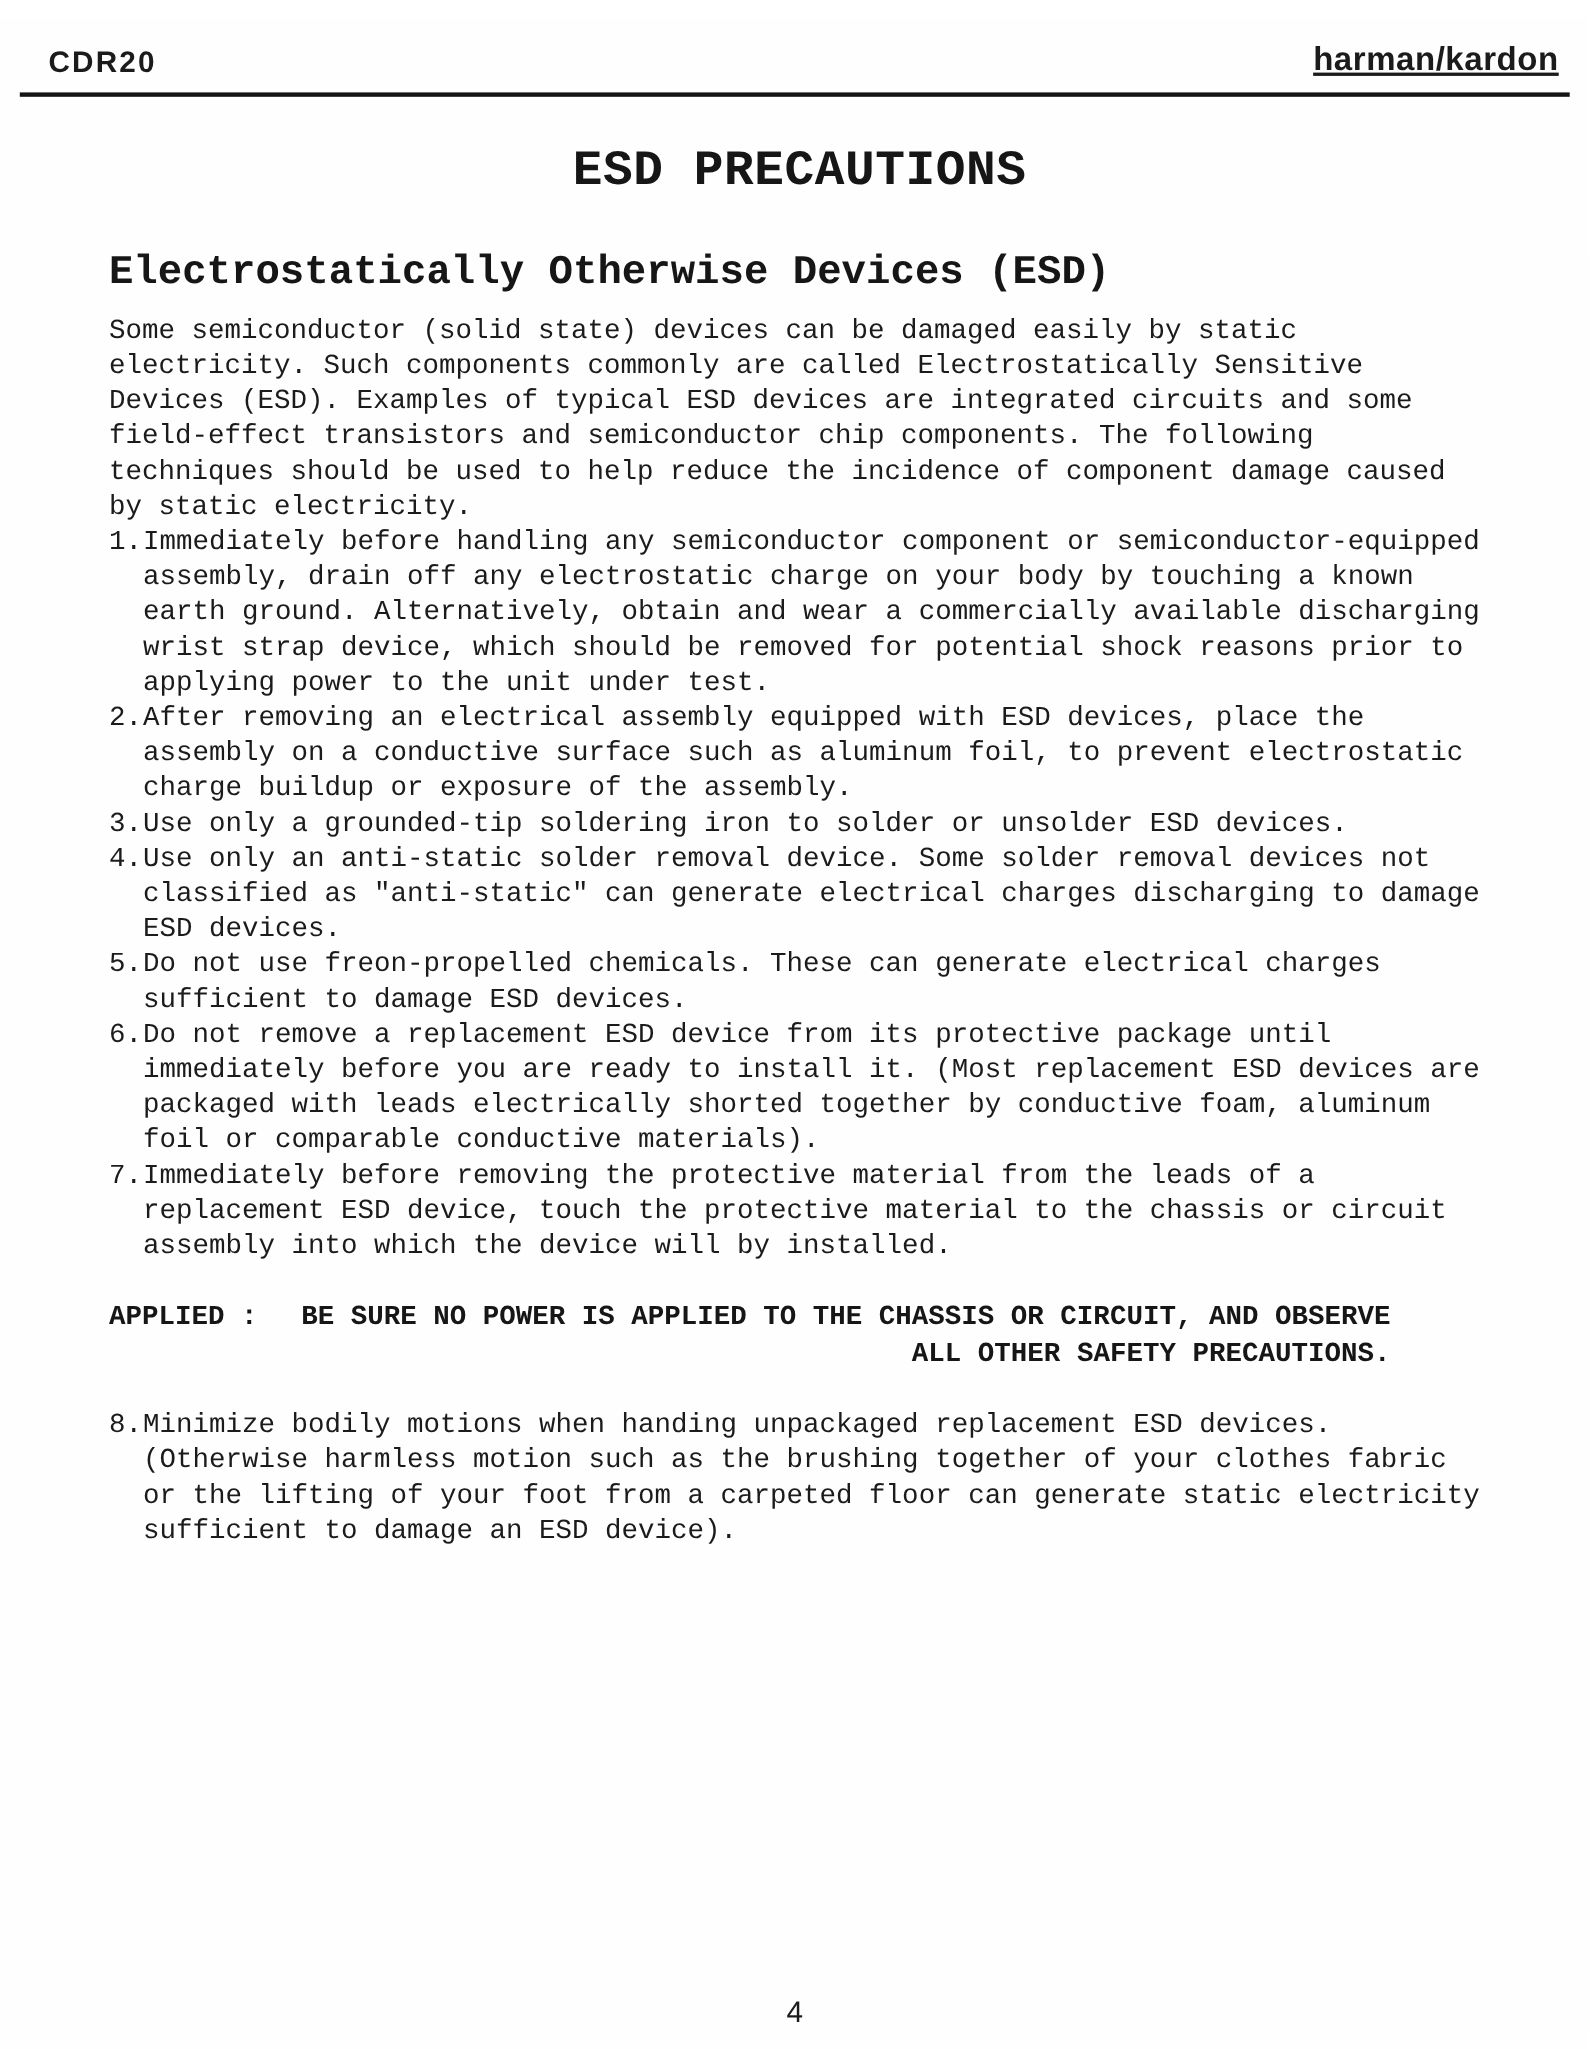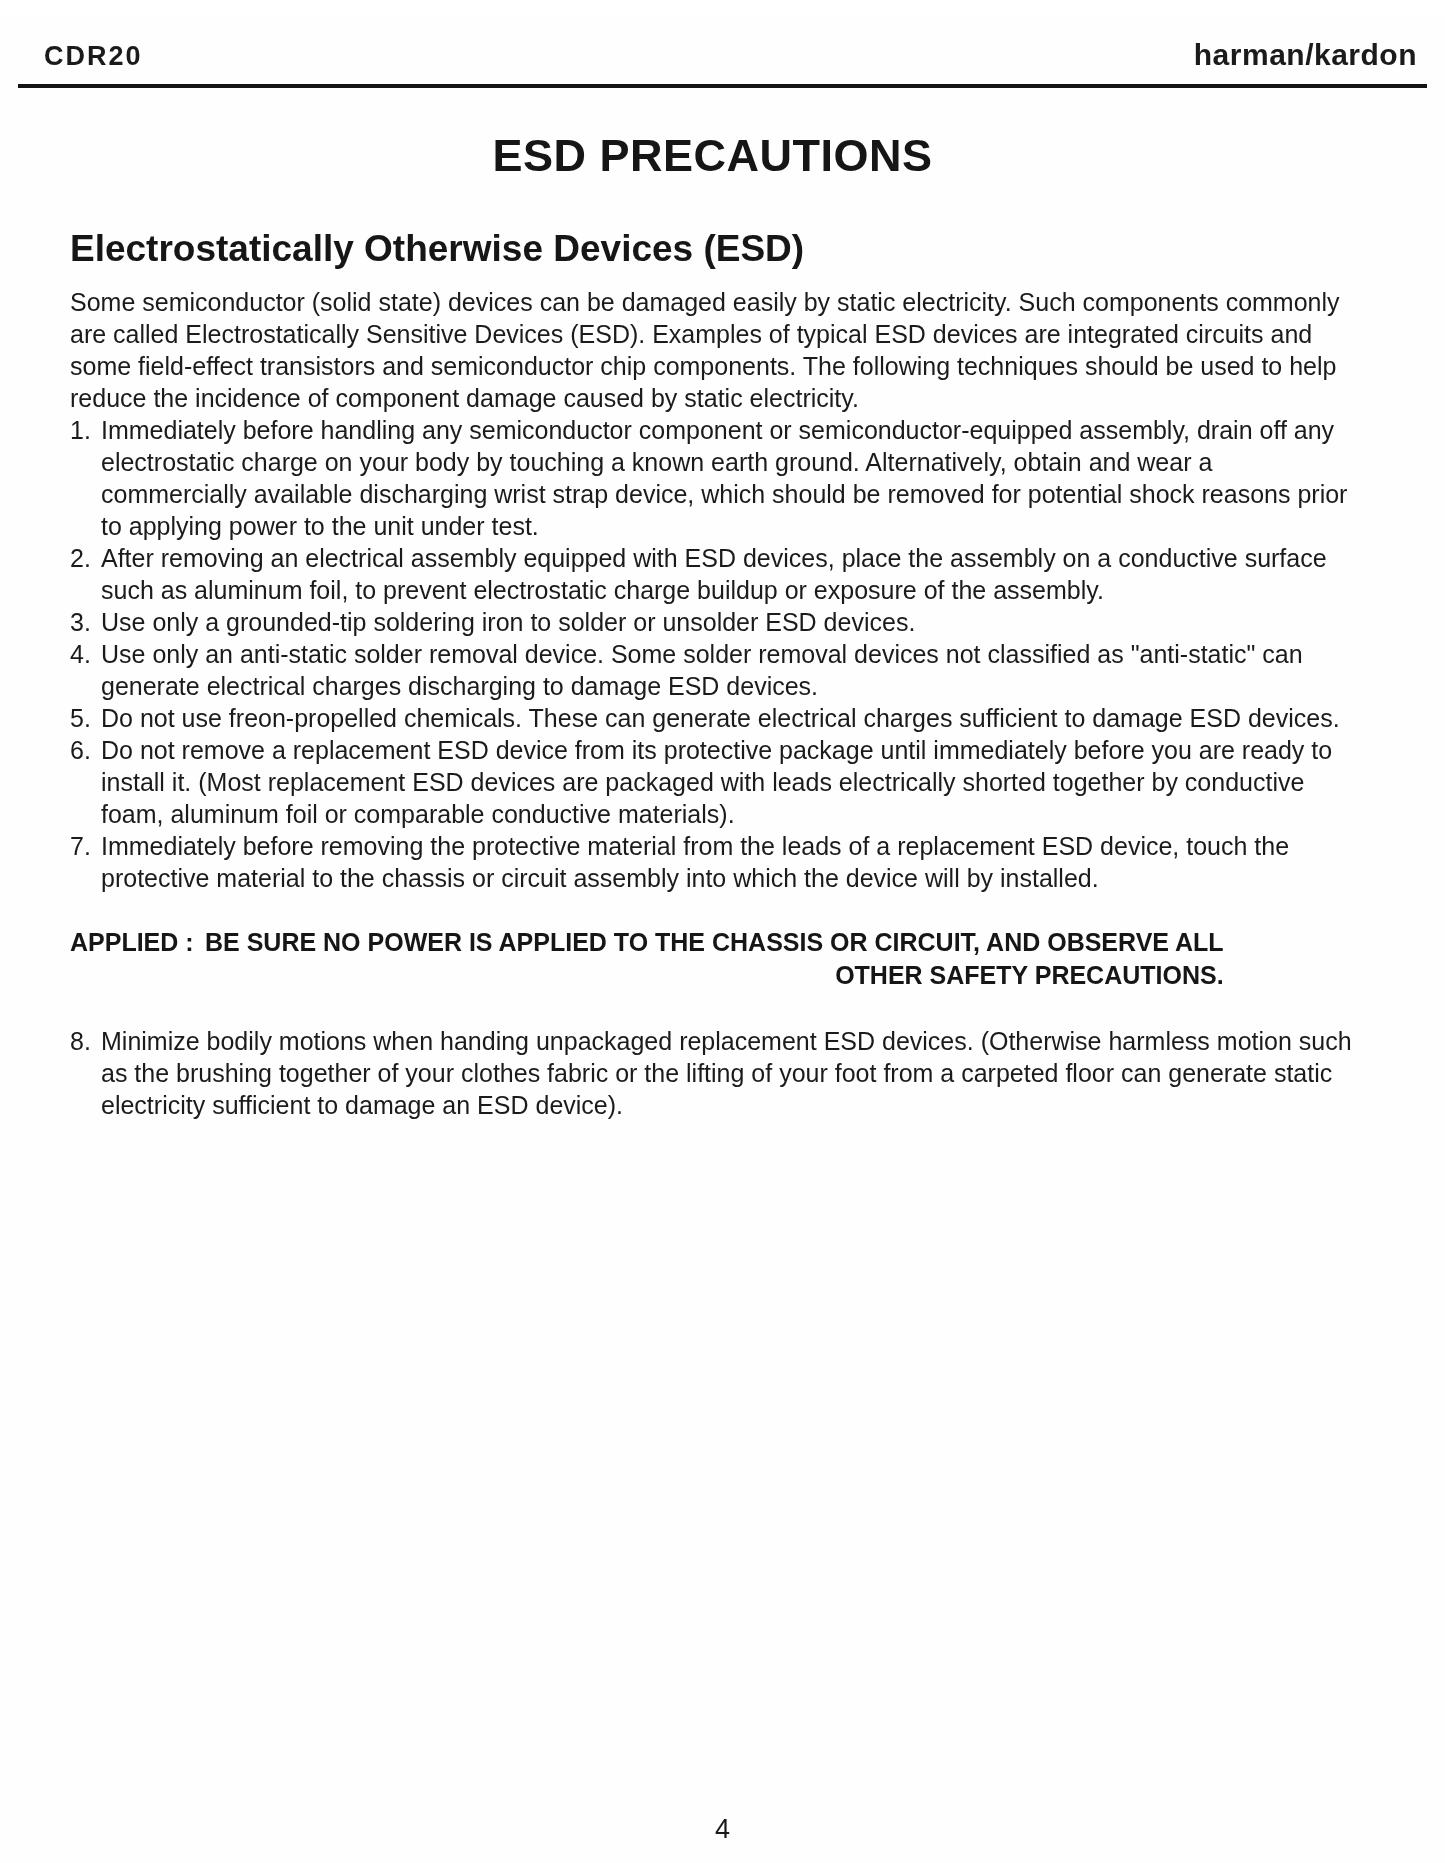--- a/index.html
+++ b/index.html
@@ -24,29 +24,31 @@
   }
   .model {
     font-size: 27px;
     font-weight: bold;
     letter-spacing: 2px;
   }
   .brand {
     font-size: 30px;
     font-weight: bold;
     letter-spacing: 0.5px;
+    text-decoration: underline;
   }
   .rule {
     height: 4px;
     background: #141414;
     margin: 0 18px;
   }
 
   .content {
-    padding: 0 90px 0 70px;
+    padding: 0 90px 0 99px;
+    font-family: Liberation Mono, monospace;
   }
 
   .title {
     text-align: center;
     font-size: 45px;
     font-weight: bold;
     letter-spacing: 0.5px;
     margin-top: 42px;
     color: #161616;
   }

